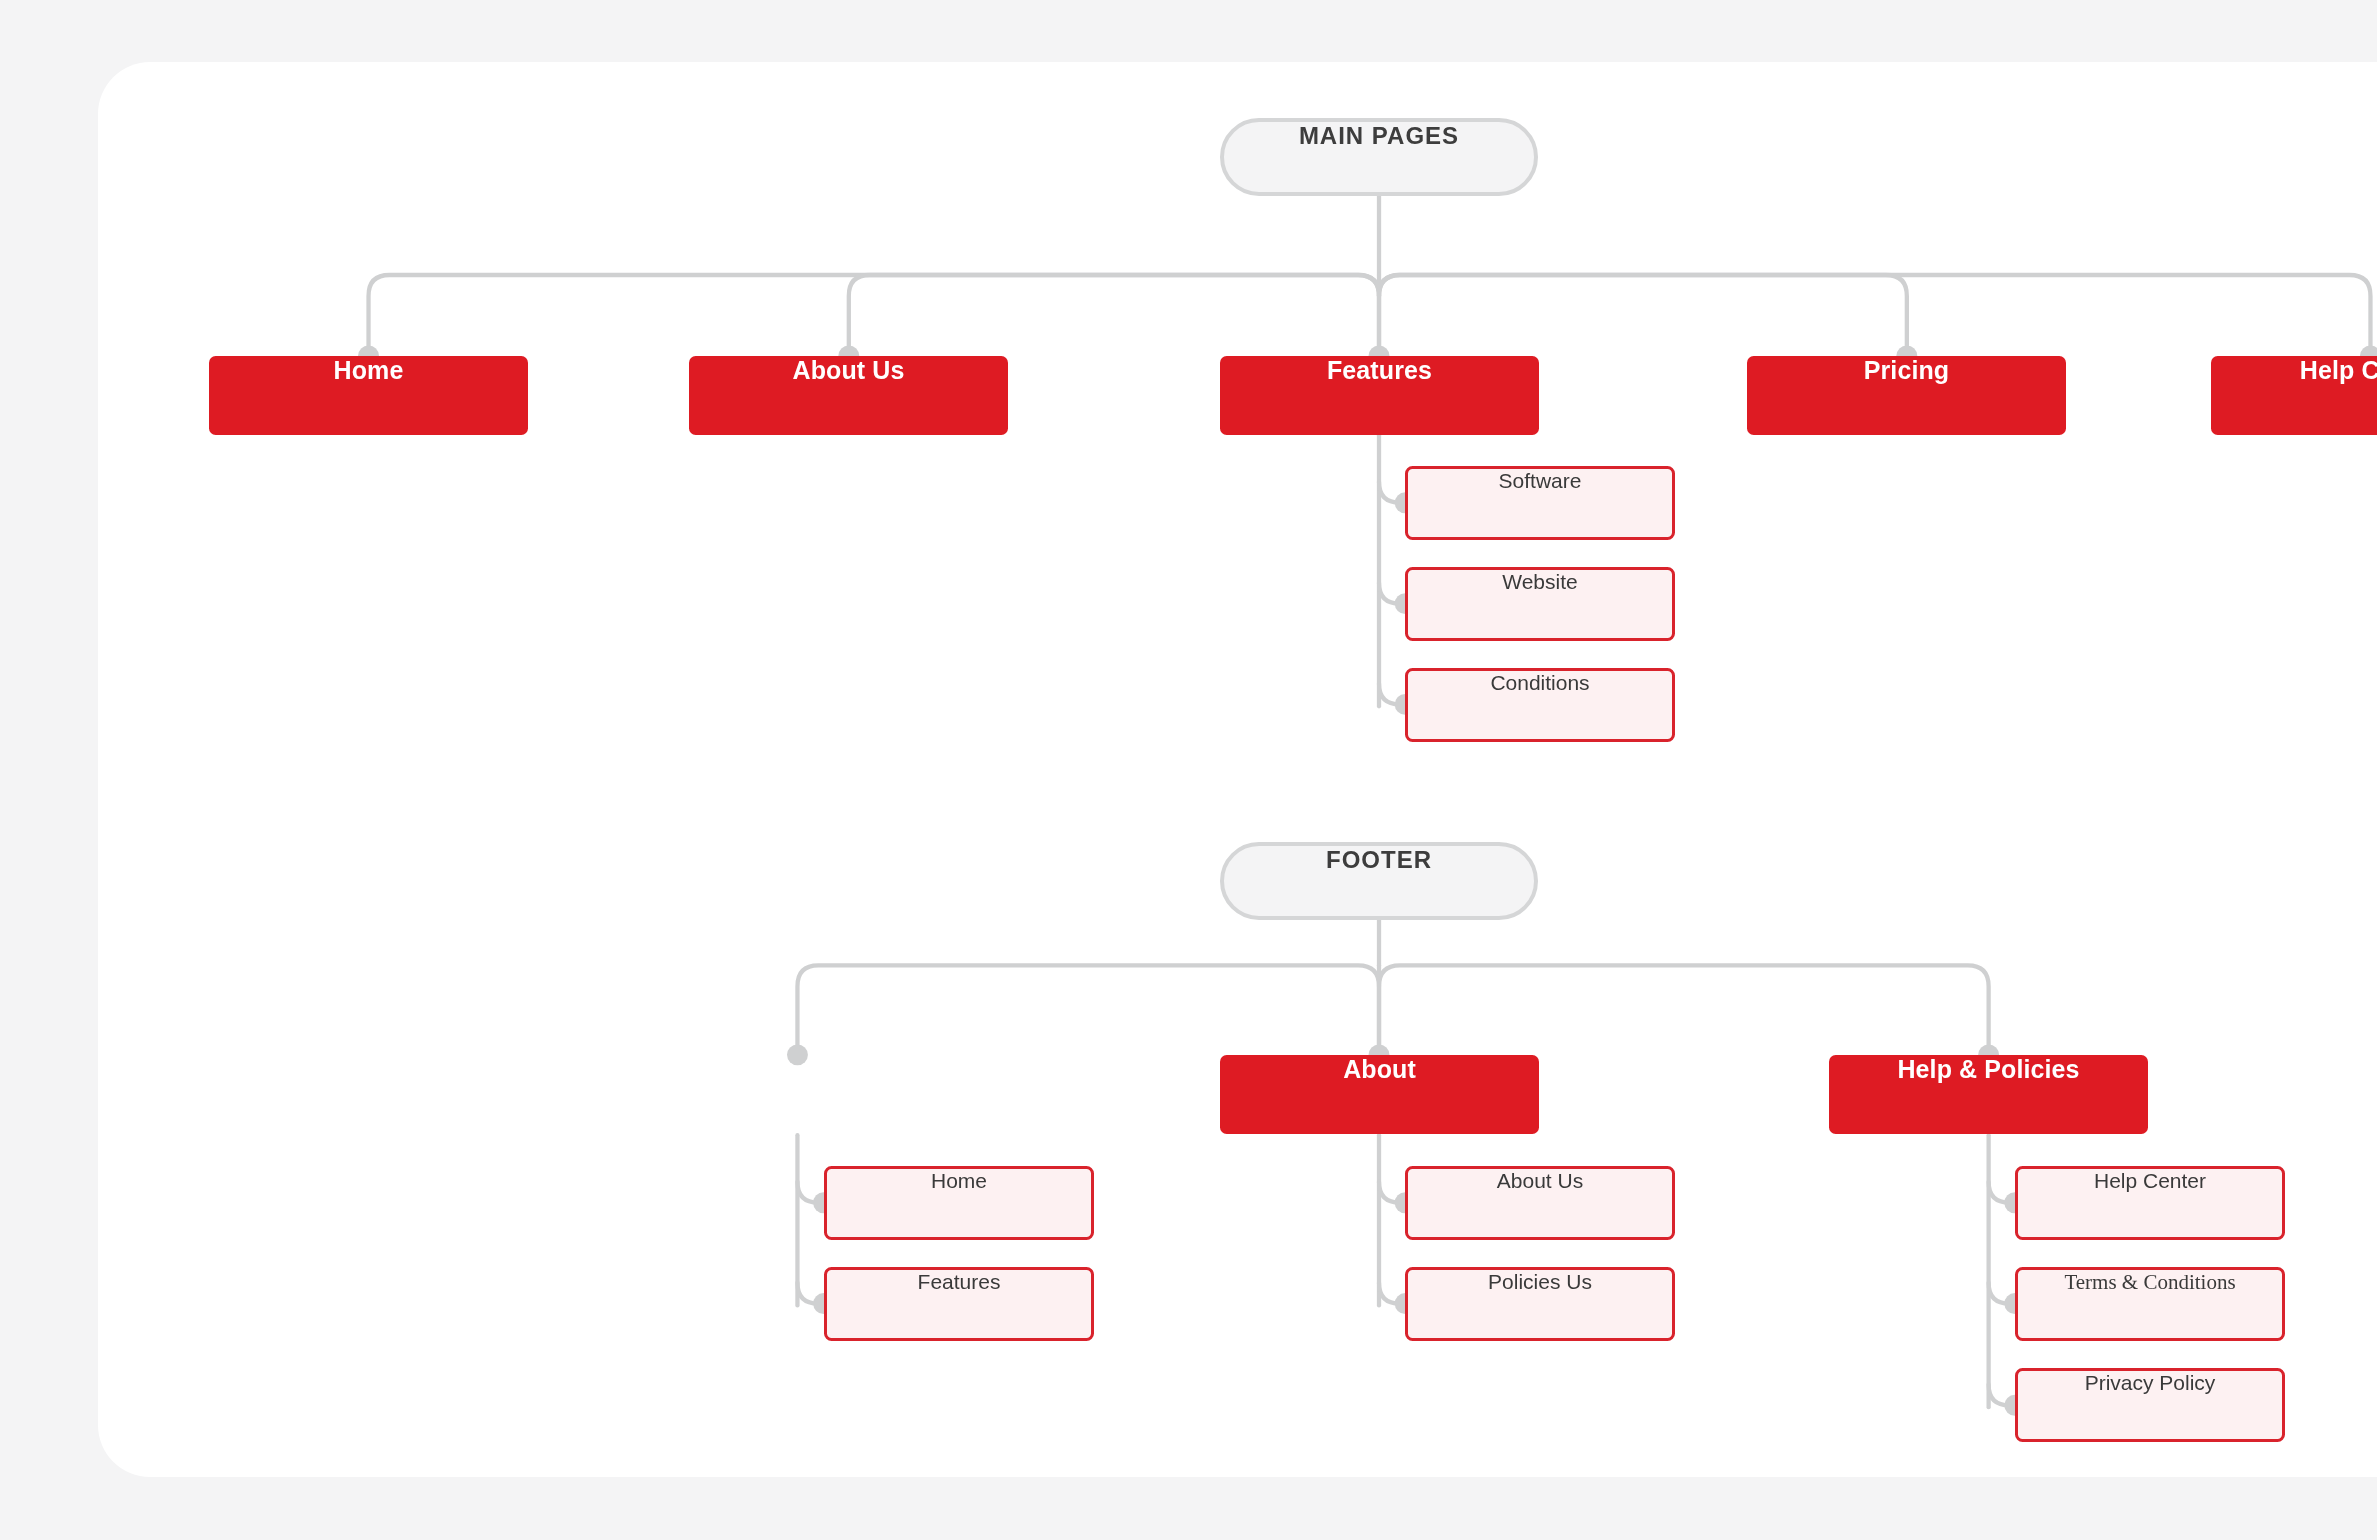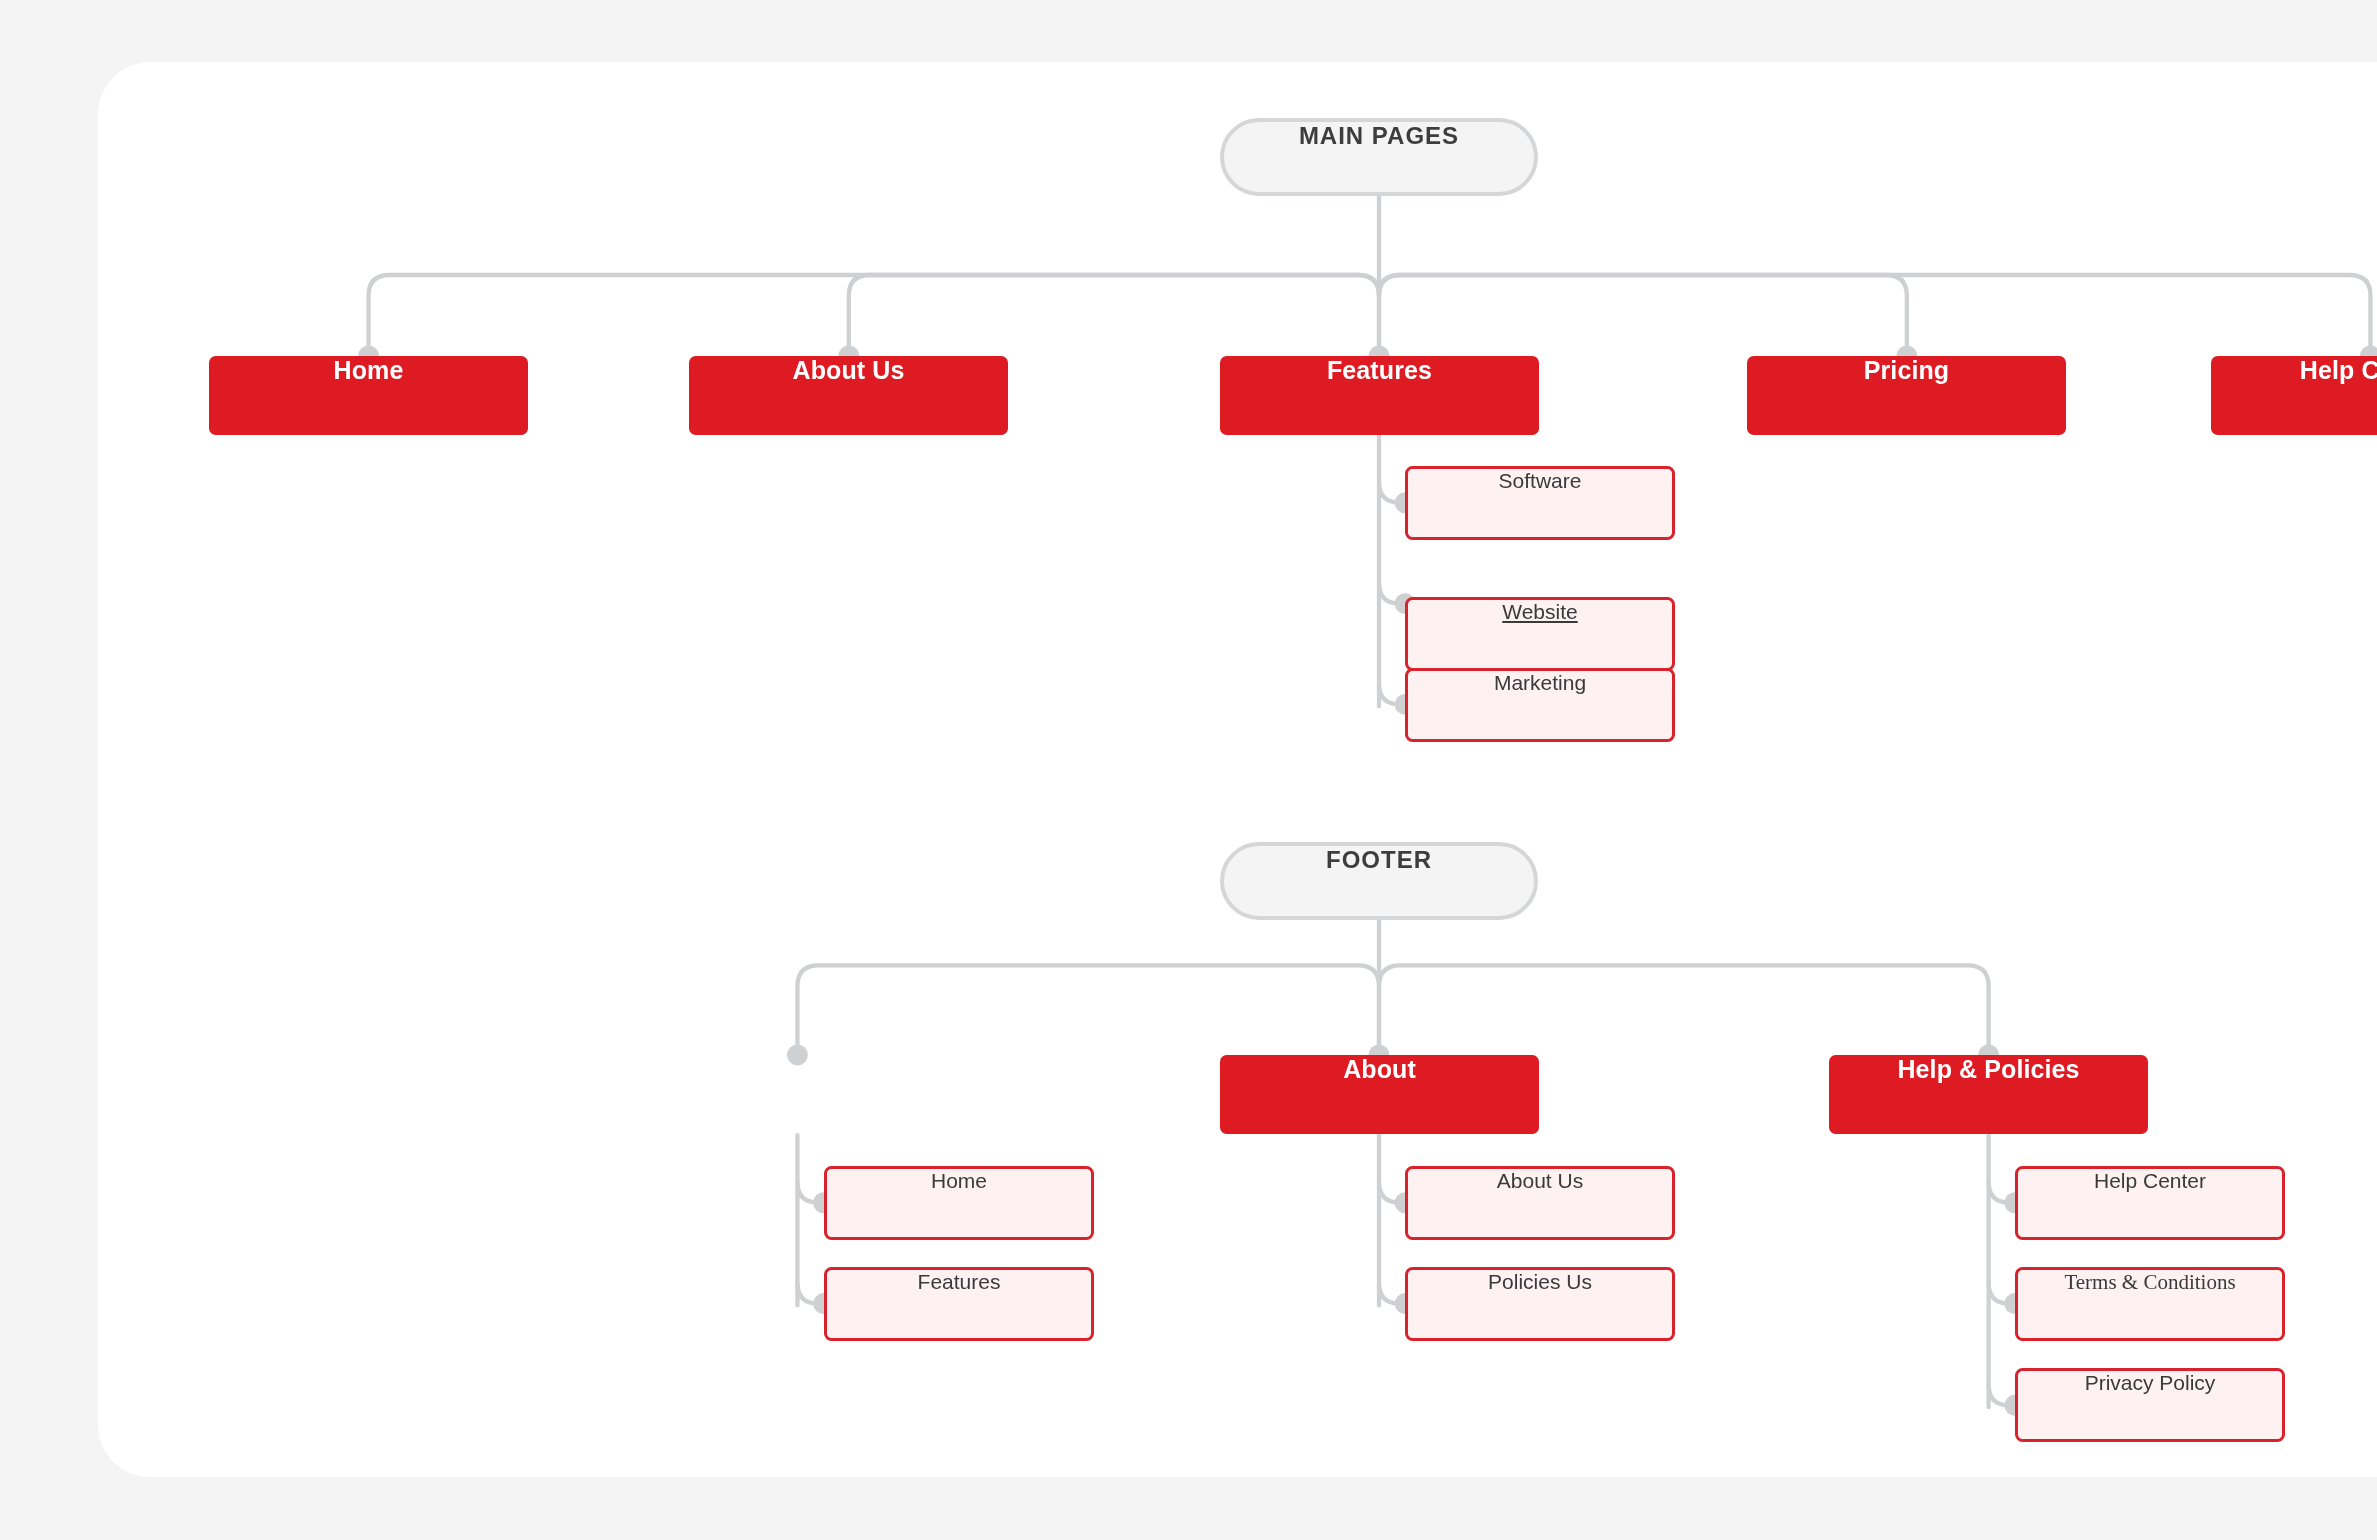--- a/index.html
+++ b/index.html
@@ -170,26 +170,26 @@
   </div>
 
   <div class="node primary" style="left:2211px; top:356px; width:319px; height:79px;">
     <span>Help Center</span>
   </div>
 
   <div class="node leaf" style="left:1405px; top:466px; width:270px; height:74px;">
     <span>Software</span>
   </div>
 
-  <div class="node leaf" style="left:1405px; top:597px; width:270px; height:74px;text-decoration:underline;">
+  <div class="node leaf" style="left:1405px; top:567px; width:270px; height:74px;">
     <span>Website</span>
   </div>
 
   <div class="node leaf" style="left:1405px; top:668px; width:270px; height:74px;">
-    <span>Marketing</span>
+    <span>Conditions</span>
   </div>
 
   <div class="node pill" style="left:1220px; top:818px; width:318px; height:78px;margin-top:24px;">
     <span>FOOTER</span>
   </div>
 
 
   <div class="node primary" style="left:1220px; top:1055px; width:319px; height:79px;">
     <span>About</span>
   </div>

